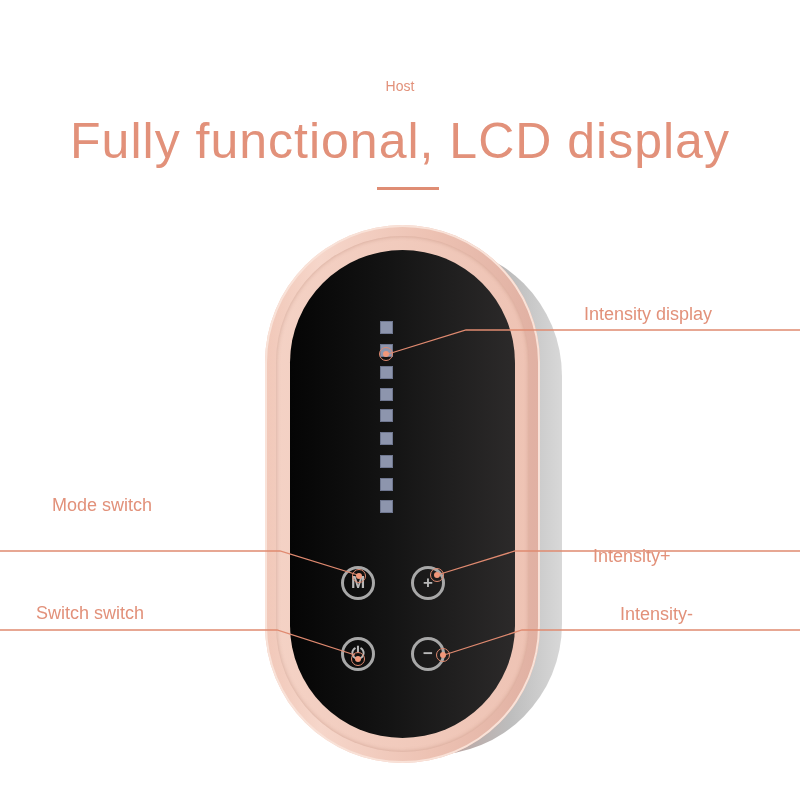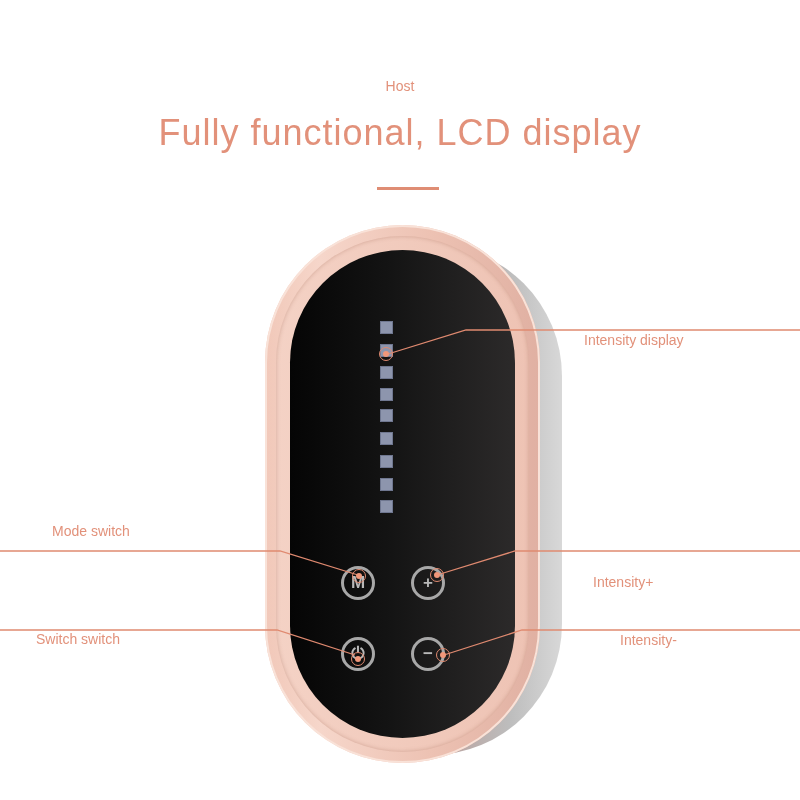--- a/index.html
+++ b/index.html
@@ -1,19 +1,19 @@
 <!DOCTYPE html>
 <html><head>
 <meta charset="utf-8">
 <style>
   html, body { margin:0; padding:0; }
   body { width:800px; height:800px; background:#ffffff; position:relative; overflow:hidden;
          font-family: "Liberation Sans", "DejaVu Sans", sans-serif; }
   .host { position:absolute; top:78px; left:0; width:800px; text-align:center; font-size:14px; color:#e2917a; }
-  .title { position:absolute; top:112px; left:0; width:800px; text-align:center; font-size:36px; color:#e2917a; letter-spacing:1px; }
+  .title { position:absolute; top:112px; left:0; width:800px; text-align:center; font-size:50px; color:#e2917a; letter-spacing:1px; }
   .underline { position:absolute; top:187px; left:377px; width:62px; height:3px; background:#df8d74; }
 
   
   .shadow-body { position:absolute; left:300px; top:245px; width:262px; height:510px; border-radius:131px;
                  background:linear-gradient(90deg,#c9a39a 0%,#b99893 45%,#bdbdbd 80%,#d8d8d8 100%); }
   .frame { position:absolute; left:265px; top:225px; width:275px; height:538px; border-radius:138px;
            background:linear-gradient(90deg,#f1c8b9 0%,#f6d6ca 20%,#edc2b3 60%,#e0b0a2 100%);
            box-shadow: inset 0 0 0 2px #f9e2d8; }
   .frame-inner { position:absolute; left:276px; top:236px; width:253px; height:516px; border-radius:127px;
            background:linear-gradient(90deg,#f4d2c5 0%,#eec3b4 100%); box-shadow: inset 0 0 4px rgba(150,90,70,.35); }
@@ -22,21 +22,21 @@
   .seg { position:absolute; left:380px; width:13px; height:13px; background:#8d95ad;
          box-shadow: inset 0 0 0 1px #6f7790; }
 
   .btn { position:absolute; width:34px; height:34px; border-radius:50%; border:3px solid #a8a8a8;
          box-sizing:border-box; color:#b8b8b8; display:flex; align-items:center; justify-content:center;
          font-size:17px; font-weight:bold; }
 
   .marker { position:absolute; width:14px; height:14px; border-radius:50%; border:1px solid #e08a70; box-sizing:border-box; }
   .marker::after { content:""; position:absolute; left:3px; top:3px; width:6px; height:6px; border-radius:50%; background:#f0977a; }
 
-  .label { position:absolute; font-size:14px; color:#e2917a; white-space:nowrap;margin-top:28px; }
+  .label { position:absolute; font-size:18px; color:#e2917a; white-space:nowrap; }
   svg.lines { position:absolute; left:0; top:0; width:800px; height:800px; pointer-events:none; }
 </style>
 </head>
 <body>
 
 <div class="host">Host</div>
 <div class="title">Fully functional, LCD display</div>
 <div class="underline"></div>
 
 <div>

